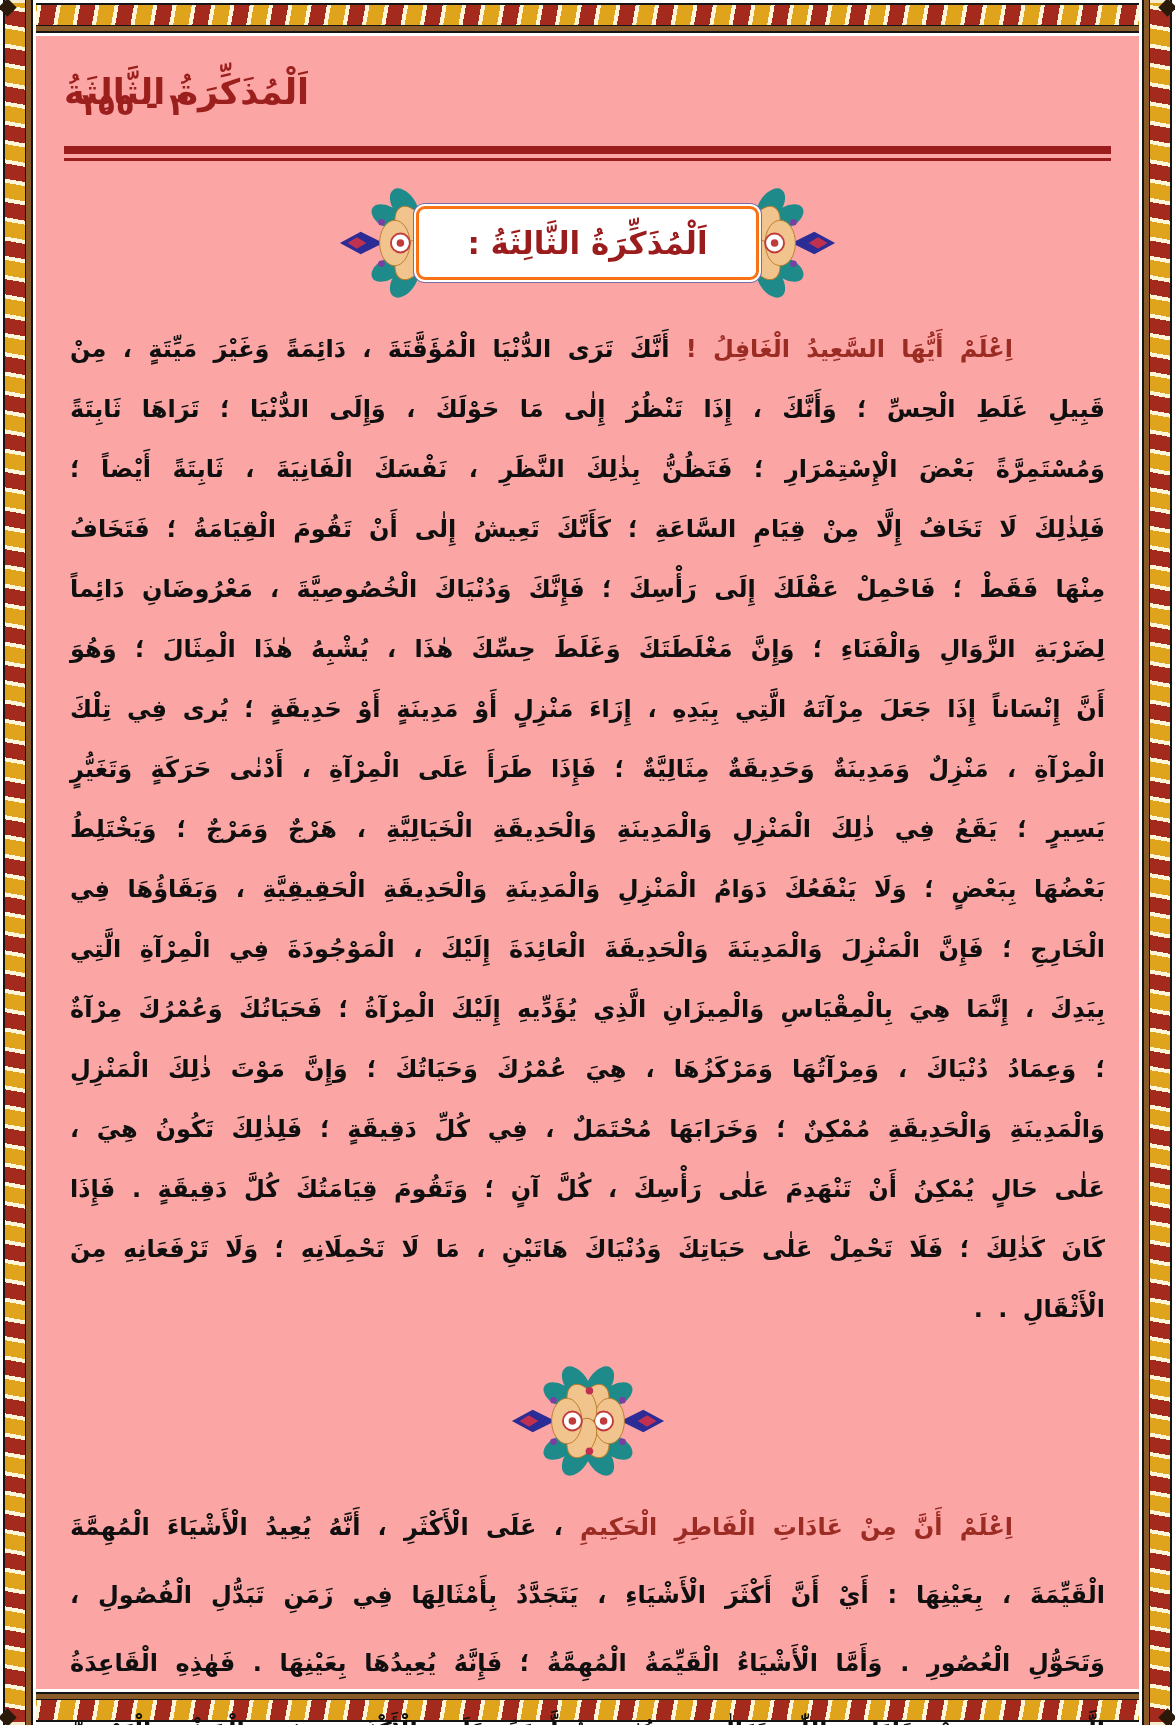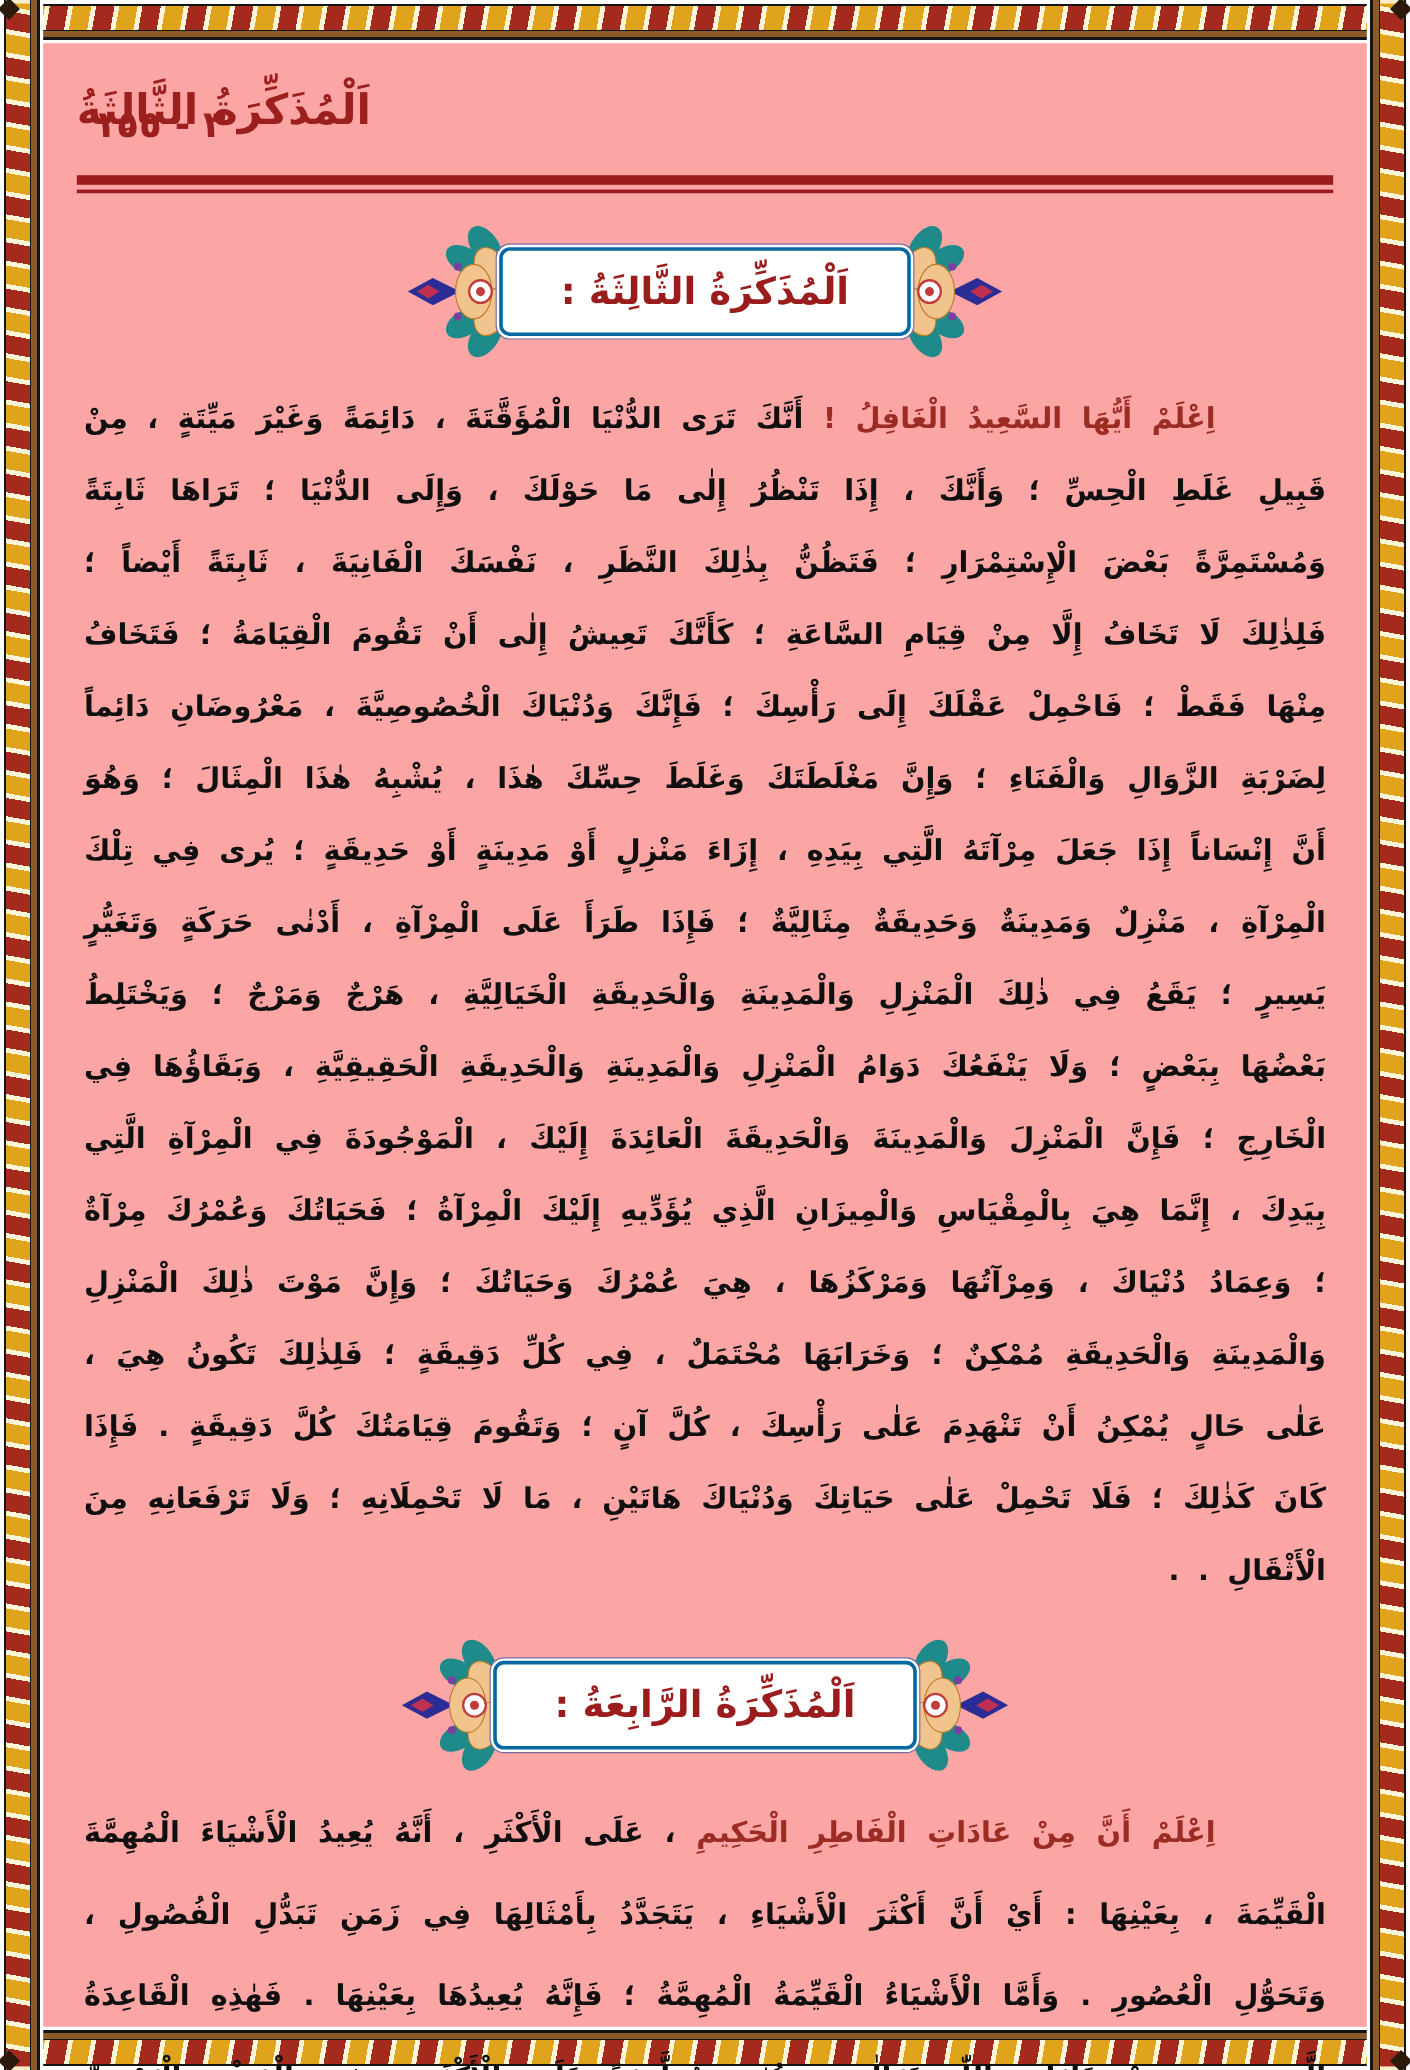--- a/index.html
+++ b/index.html
@@ -66,21 +66,21 @@
 
   .heading-row {
     display:flex; align-items:center; justify-content:center;
     margin-top:20px; height:124px;
   }
   .floret { flex:0 0 auto; width:104px; height:118px; margin:0 -26px; position:relative; z-index:1; }
   .floret.mirror { transform:scaleX(-1); }
   .title-box {
     position:relative; z-index:2;
     background:#ffffff;
-    border:3px solid #0369a1; border-radius:9px;
+    border:3px solid #f97316; border-radius:9px;
     box-shadow:0 0 0 2px #ffffff, 0 0 0 3px #7a6ba0;
     padding:16px 48px;
   }
   .title-box .box-title {
     font-size:31px; font-weight:bold; color:#9b1c1c; white-space:nowrap;
   }
 
   .body-text {
     margin:14px 6px 0 6px;
     text-align:justify;
@@ -200,23 +200,20 @@
               <ellipse cx="50" cy="62" rx="16" ry="24"></ellipse>
             </g>
             <circle cx="44" cy="62" r="10" fill="#ffffff" stroke="#c23b3b" stroke-width="2"></circle>
             <circle cx="44" cy="62" r="4" fill="#c23b3b"></circle>
             <circle cx="26" cy="30" r="4" fill="#c03050"></circle>
             <circle cx="26" cy="94" r="4" fill="#c03050"></circle>
             <circle cx="64" cy="40" r="3.5" fill="#7a3fa0"></circle>
             <circle cx="64" cy="84" r="3.5" fill="#7a3fa0"></circle>
           </svg>
         </span>
-        <div class="title-box">
-          <span class="box-title">اَلْمُذَكِّرَةُ الرَّابِعَةُ :</span>
-        </div>
         <span class="floret mirror">
           <svg viewBox="0 0 110 124" width="104" height="118" aria-hidden="true">
             <polygon points="62,62 86,50 108,62 86,74" fill="#2c2c96"></polygon>
             <polygon points="80,62 90,56 100,62 90,68" fill="#c03050"></polygon>
             <g fill="#1f8a8a">
               <ellipse cx="40" cy="22" rx="12" ry="20" transform="rotate(35 40 22)"></ellipse>
               <ellipse cx="40" cy="102" rx="12" ry="20" transform="rotate(-35 40 102)"></ellipse>
               <ellipse cx="58" cy="34" rx="11" ry="18" transform="rotate(60 58 34)"></ellipse>
               <ellipse cx="58" cy="90" rx="11" ry="18" transform="rotate(-60 58 90)"></ellipse>
             </g>

